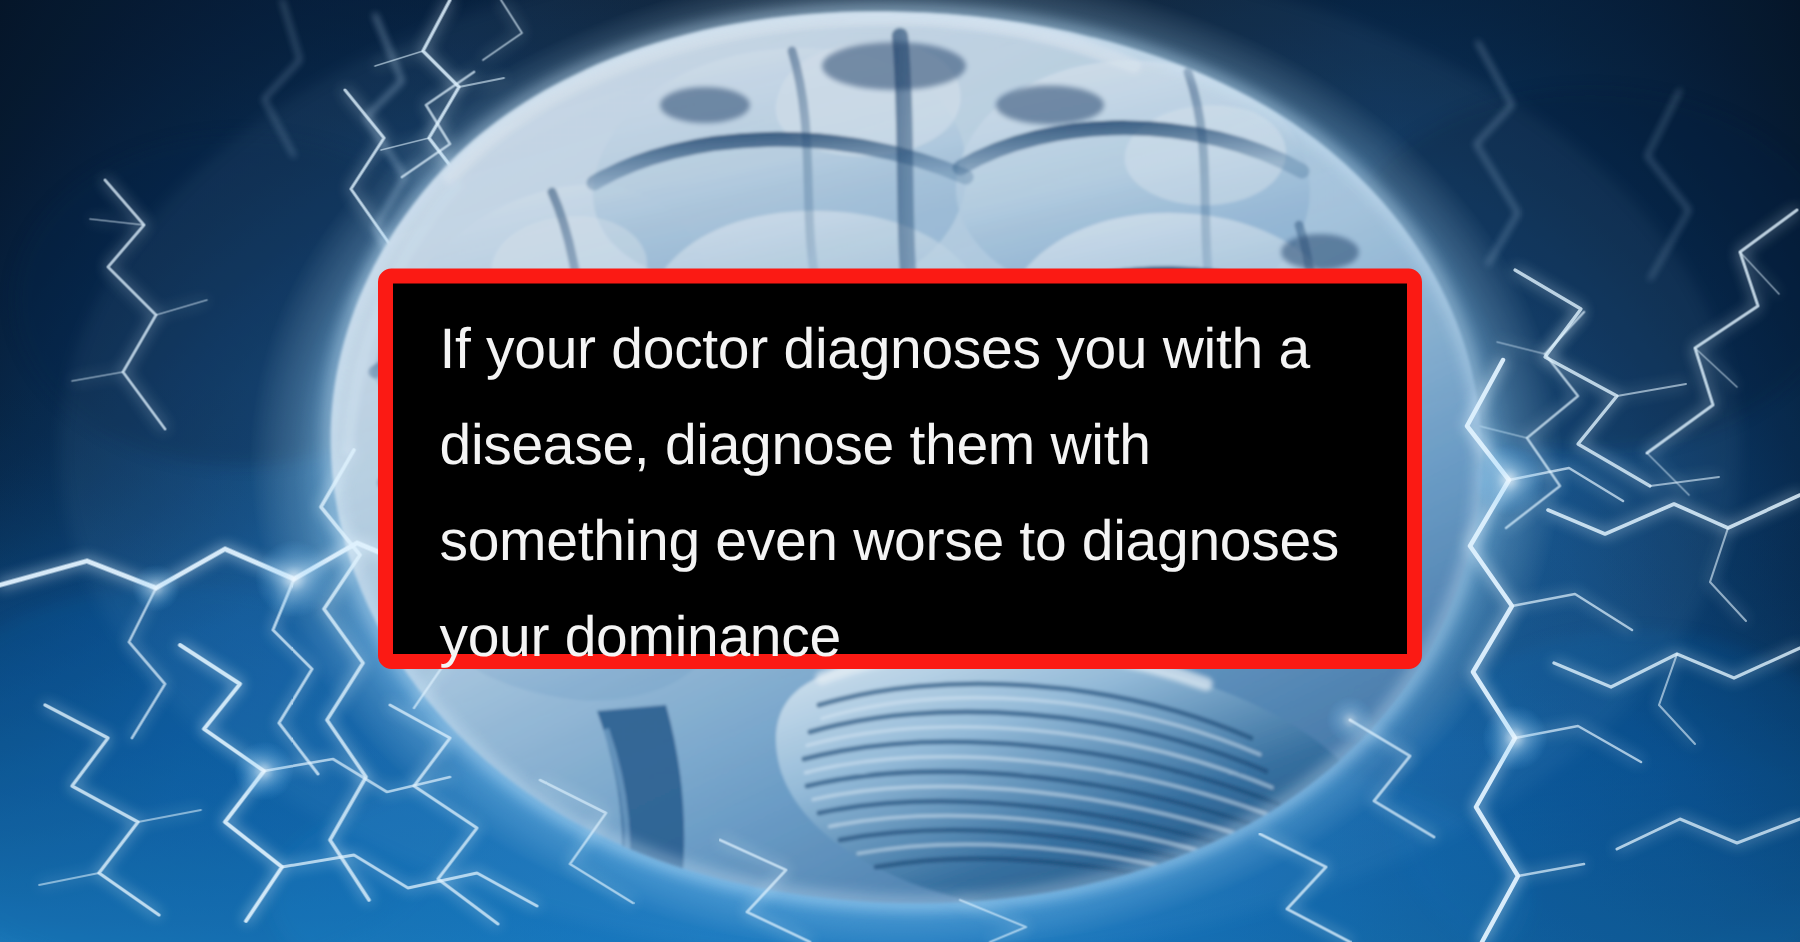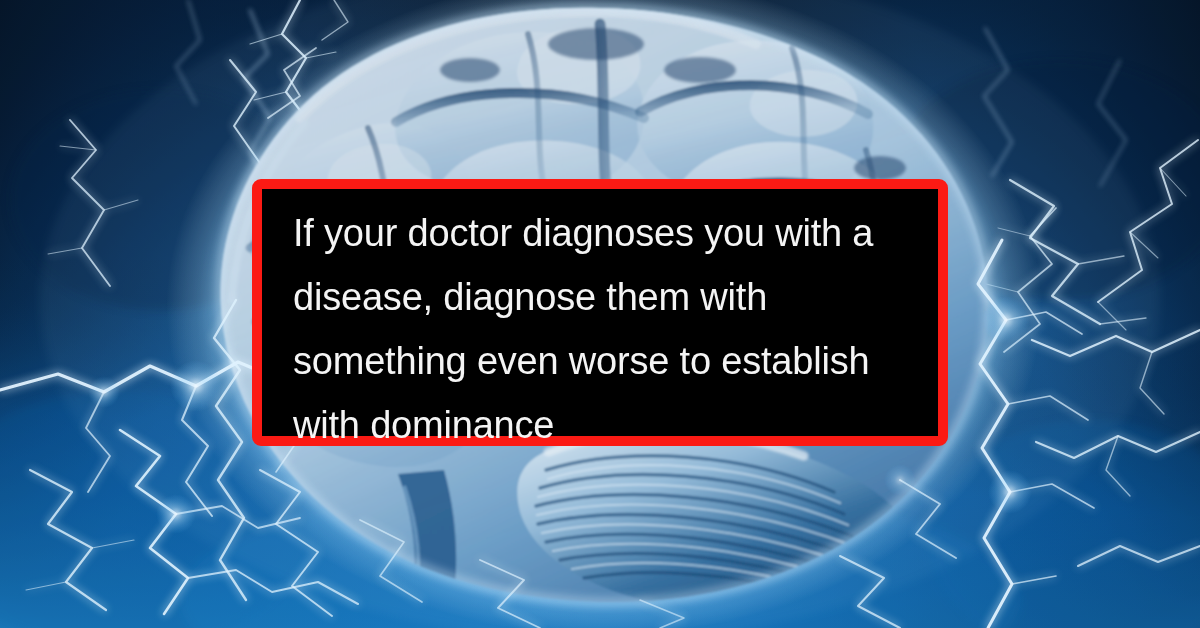--- a/index.html
+++ b/index.html
@@ -381,16 +381,16 @@
           <circle cx="900" cy="480" r="16" fill="url(#boltFlash)" opacity="0.55"></circle>
         </g>
 
         <rect x="0" y="0" width="1200" height="628" fill="#4fb2f2" opacity="0.06"></rect>
         <ellipse cx="600" cy="300" rx="560" ry="340" fill="#bfe9ff" opacity="0.05" filter="url(#softBlur)"></ellipse>
       </g>
     </svg>
   </div>
 
   <div id="caption-box">
-    <div id="caption-text">If your doctor diagnoses you with a disease, diagnose them with something even worse to establish with dominance</div>
+    <div id="caption-text">If your doctor diagnoses you with a disease, diagnose them with something even worse to diagnoses your dominance</div>
   </div>
 
 </div>
 
 </body></html>

